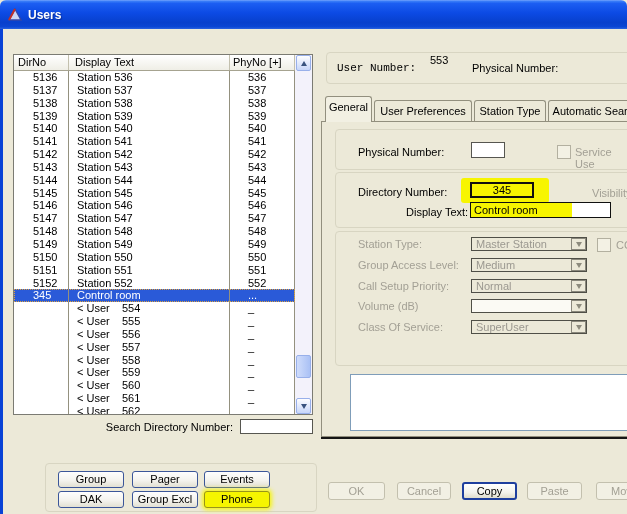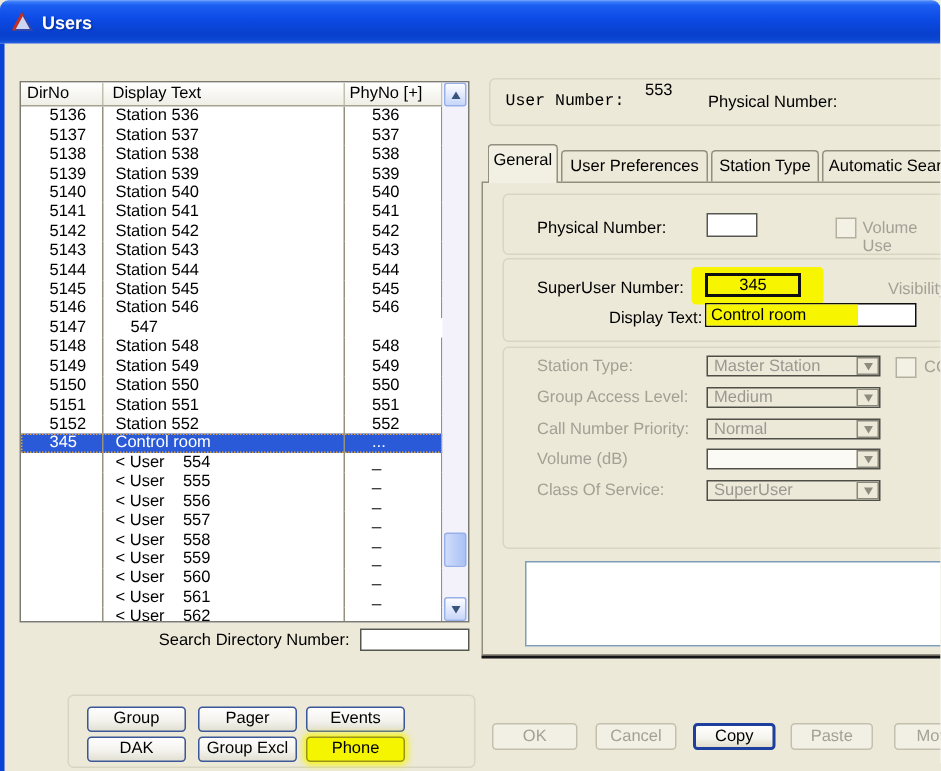--- a/index.html
+++ b/index.html
@@ -144,20 +144,21 @@
           <div class="lc c2">Station 545</div>
           <div class="lc c3">545</div>
         </div>
         <div class="lrow">
           <div class="lc c1">5146</div>
           <div class="lc c2">Station 546</div>
           <div class="lc c3">546</div>
         </div>
         <div class="lrow">
           <div class="lc c1">5147</div>
+          <div class="lc c2">Station 547</div>
           <div class="lc c3">547</div>
         </div>
         <div class="lrow">
           <div class="lc c1">5148</div>
           <div class="lc c2">Station 548</div>
           <div class="lc c3">548</div>
         </div>
         <div class="lrow">
           <div class="lc c1">5149</div>
           <div class="lc c2">Station 549</div>
@@ -263,23 +264,23 @@
   <div class="tabpanel"></div>
   <div class="blackline"></div>
 
   <div class="gbox abs" style="left:335px;top:129px;width:310px;height:41px;z-index:2;"></div>
   <div class="gbox abs" style="left:335px;top:172px;width:310px;height:56px;z-index:2;"></div>
   <div class="gbox abs" style="left:335px;top:231px;width:310px;height:135px;z-index:2;"></div>
 
   <div class="flabel" style="left:358px;top:146px;z-index:2;">Physical Number:</div>
   <div class="tinput abs" style="left:471px;top:142px;width:34px;height:16px;z-index:2;"></div>
   <div class="cb" style="left:557px;top:145px;z-index:2;"></div>
-  <div class="dlabel" style="left:575px;top:146px;z-index:2;">Volume Use</div>
-
-  <div class="flabel" style="left:358px;top:186px;z-index:2;">SuperUser Number:</div>
+  <div class="dlabel" style="left:575px;top:146px;z-index:2;">Service Use</div>
+
+  <div class="flabel" style="left:358px;top:186px;z-index:2;">Directory Number:</div>
   <div class="hlblob" style="left:461px;top:178px;width:88px;height:25px;z-index:2;"></div>
   <div class="dirinput">345</div>
   <div class="dlabel" style="left:592px;top:187px;z-index:2;">Visibility</div>
 
   <div class="flabel" style="left:358px;top:206px;z-index:2;margin-left:48px;">Display Text:</div>
   <div class="dispinput">
     <span class="hl">Control room</span>
   </div>
 
   <div class="dlabel" style="left:358px;top:238px;z-index:2;">Station Type:</div>
@@ -293,21 +294,21 @@
   <div class="dlabel" style="left:616px;top:239px;z-index:2;">CC</div>
 
   <div class="dlabel" style="left:358px;top:259px;z-index:2;">Group Access Level:</div>
   <div class="combo" style="left:471px;top:258px;z-index:2;">
     <span>Medium</span>
     <span class="arrowbox">
         <i class="carr"></i>
       </span>
   </div>
 
-  <div class="dlabel" style="left:358px;top:280px;z-index:2;">Call Number Priority:</div>
+  <div class="dlabel" style="left:358px;top:280px;z-index:2;">Call Setup Priority:</div>
   <div class="combo" style="left:471px;top:279px;z-index:2;">
     <span>Normal</span>
     <span class="arrowbox">
         <i class="carr"></i>
       </span>
   </div>
 
   <div class="dlabel" style="left:358px;top:300px;z-index:2;">Volume (dB)</div>
   <div class="combo" style="left:471px;top:299px;z-index:2;background:#fbfaf4;">
     <span></span>

